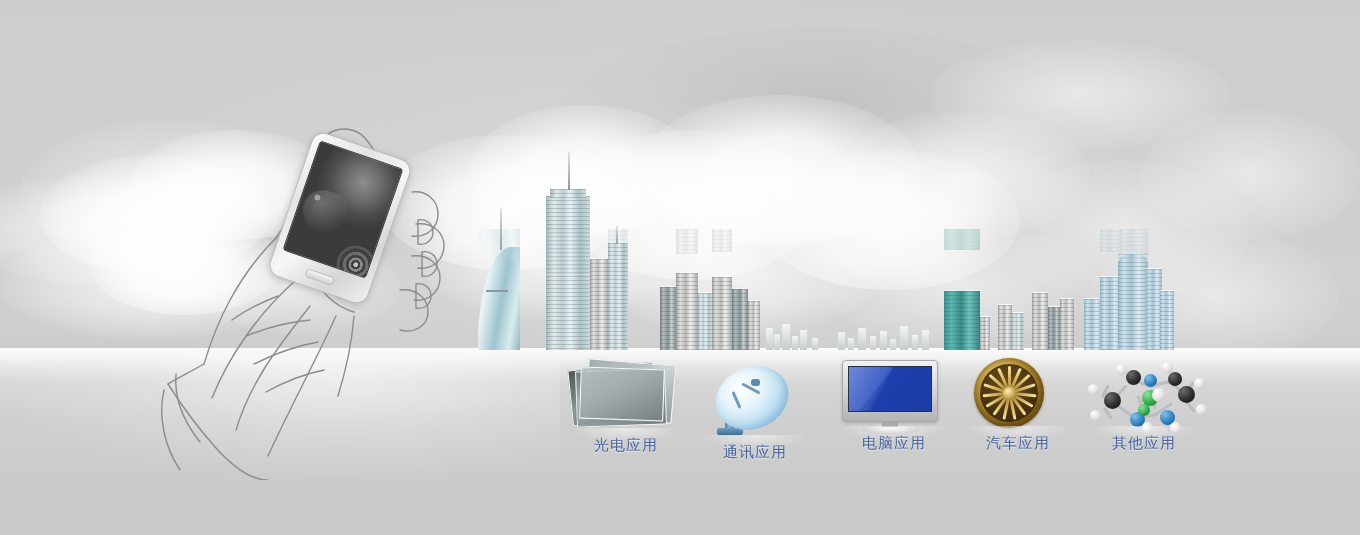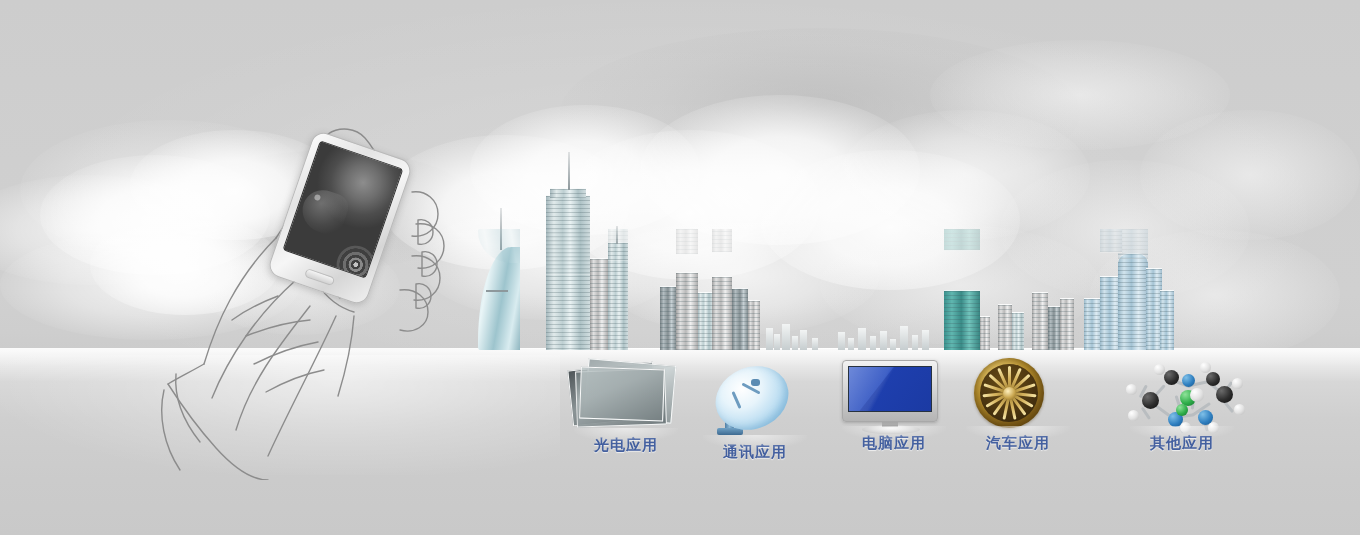--- a/index.html
+++ b/index.html
@@ -160,21 +160,21 @@
     text-shadow:0 1px 1px rgba(255,255,255,0.55);
   }
 
   
   .apps { position:absolute; left:0; top:0; width:1360px; height:535px; }
   .app-item { position:absolute; width:140px; text-align:center; }
   .app-art { position:relative; height:72px; }
   .app-label {
     margin-top:6px;
     font-size:15px;
-    font-weight:bold;
+    font-weight:normal;
     letter-spacing:1px;
     color:#44609f;
     text-shadow:0 1px 1px rgba(255,255,255,0.7);
   }
 
   
   .sheet { position:absolute; border:1px solid rgba(255,255,255,0.95); }
   .sheet.s1 { left:14px; top:8px;  width:86px; height:56px; transform:rotate(-6deg);
     background:linear-gradient(150deg,#4e5558 0%,#8b9496 40%,#5d6568 100%); }
   .sheet.s2 { left:30px; top:4px;  width:88px; height:58px; transform:rotate(5deg);
@@ -488,21 +488,21 @@
         <div class="mon-body">
           <div class="mon-screen">
             <div class="mon-glare"></div>
           </div>
         </div>
         <div class="app-refl"></div>
       </div>
       <div class="app-label">电脑应用</div>
     </div>
 
-    <div class="app-item" style="left:1112px;top:356px;">
+    <div class="app-item" style="left:1074px;top:356px;">
       <div class="app-art">
         <div class="mol">
 
           <div class="bond" style="left:32px;top:42px;width:22px;transform:rotate(-48deg);"></div>
           <div class="bond" style="left:32px;top:42px;width:24px;transform:rotate(36deg);"></div>
           <div class="bond" style="left:52px;top:20px;width:22px;transform:rotate(20deg);"></div>
           <div class="bond" style="left:72px;top:26px;width:22px;transform:rotate(-12deg);"></div>
           <div class="bond" style="left:92px;top:24px;width:20px;transform:rotate(40deg);"></div>
           <div class="bond" style="left:56px;top:58px;width:20px;transform:rotate(-8deg);"></div>
           <div class="bond" style="left:74px;top:56px;width:22px;transform:rotate(-34deg);"></div>

